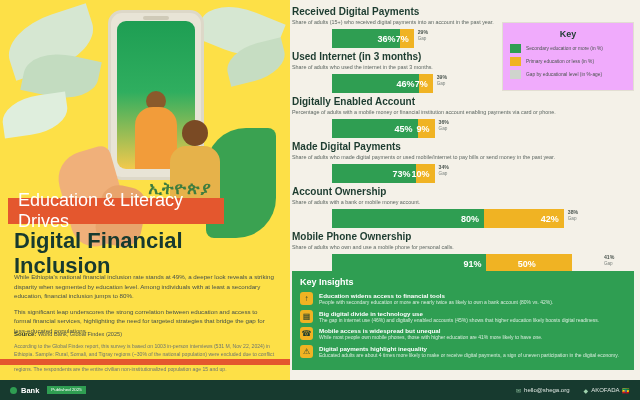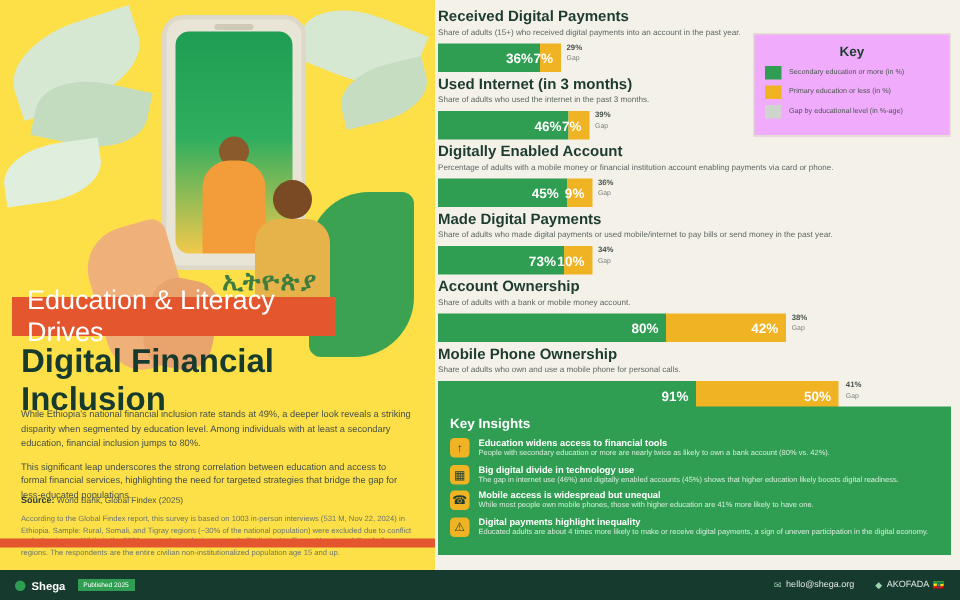--- a/index.html
+++ b/index.html
@@ -95,21 +95,21 @@
   .source b { font-size: 6px; color: #2b3a33; }
   .source .note { color: #6d766f; margin-top: 4px; display: block; font-size: 5.1px; }
 
   
   .right {
     position: absolute; left: 292px; top: 6px; right: 6px; bottom: 20px;
   }
   .chart-block { position: absolute; left: 0; width: 280px; }
   .chart-title { color: #1d3c30; font-size: 10px; font-weight: bold; margin-bottom: 2px; }
   .chart-sub { color: #5d6762; font-size: 5.4px; margin-bottom: 3px; line-height: 1.3; }
-  .bar-row { position: relative; height: 19px; display: flex; align-items: stretch; }
+  .bar-row { position: relative; height: 19px; display: flex; align-items: stretch; margin-left: 40px; }
   .seg { display: flex; align-items: center; justify-content: flex-end; padding-right: 5px; color: #fff; font-weight: bold; font-size: 9px; }
   .seg.sec { background: #2f9e52; }
   .seg.pri { background: #f0b323; }
   .gap-label { position: absolute; top: 1px; font-size: 5.2px; line-height: 1.15; font-weight: bold; color: #4b554f; }
   .gap-label small { display: block; font-weight: normal; font-size: 4.6px; color: #7b837e; }
 
   
   .legend {
     position: absolute; right: 0; top: 16px; width: 132px;
     background: #f0abfc; border: 1px solid #e2ded2; padding: 6px 7px 7px;
@@ -270,21 +270,21 @@
             <div class="gap-label" style="left: 235.8px;"><span>38%</span><small>Gap</small></div>
           </div>
         </div>
         <div class="chart-block" style="top: 225px;">
           <div class="chart-title">Mobile Phone Ownership</div>
           <div class="chart-sub">Share of adults who own and use a mobile phone for personal calls.</div>
           <div class="bar-row">
             <div class="seg sec" style="width: 172px;">
               <span>91%</span>
             </div>
-            <div class="seg pri" style="width: 95px;">
+            <div class="seg pri" style="width: 95px; justify-content: center;">
               <span>50%</span>
             </div>
             <div class="gap-label" style="left: 271.9px;"><span>41%</span><small>Gap</small></div>
           </div>
         </div>
       </div>
 
     <div class="legend">
       <h4>Key</h4>
       <div id="legend-items">
@@ -334,21 +334,21 @@
             <b>Digital payments highlight inequality</b>
             <span>Educated adults are about 4 times more likely to make or receive digital payments, a sign of uneven participation in the digital economy.</span>
           </div>
         </div>
       </div>
   </div>
 
   <div class="footer">
     <div class="brand">
       <span class="dot"></span>
-      <span>Shega</span>
+      <span>Bank</span>
     </div>
     <div class="pill">
       <span>Published</span>
       <span>2025</span>
     </div>
     <div class="spacer"></div>
     <div class="foot-item">
       <span class="g">✉</span>
       <span>hello@shega.org</span>
     </div>

